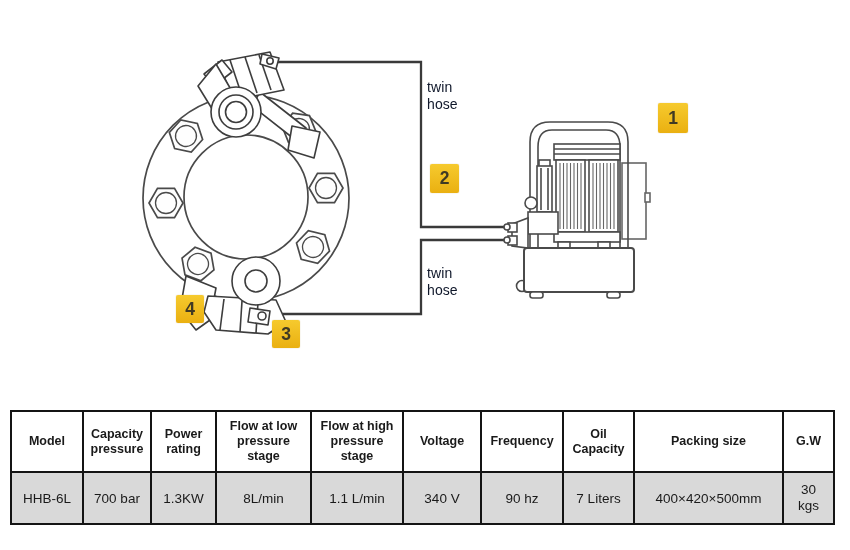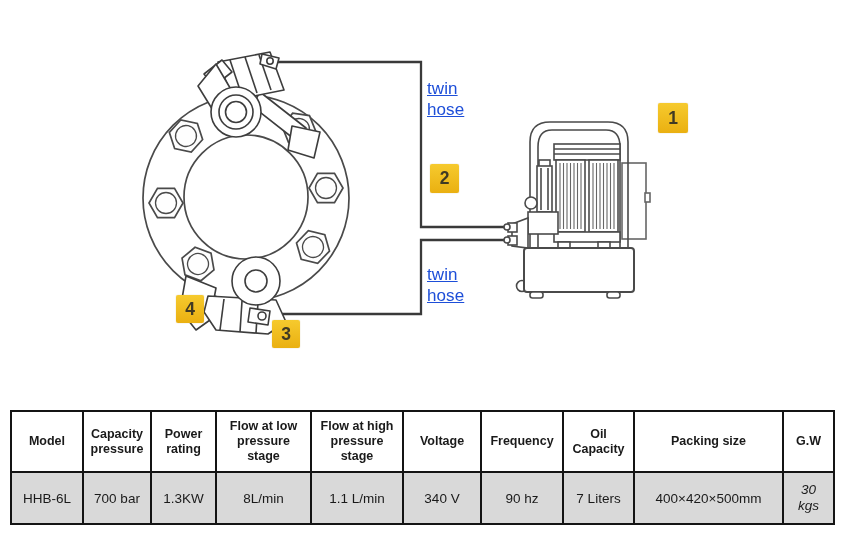--- a/index.html
+++ b/index.html
@@ -16,25 +16,24 @@
     position:relative;
     width:850px;height:550px;
     background:#ffffff;
     font-family:"Liberation Sans", sans-serif;
     overflow:hidden;
   }
   .diagram-svg{position:absolute;left:0;top:0;}
   .hose-label{
     position:absolute;
     width:48px;
-    font-size:17px;
+    font-size:14px;
     line-height:1.22;
-    color:#1d4ed8;
+    color:#0f172a;
     letter-spacing:0.1px;
-    text-decoration:underline;
   }
   .hose-label.top{left:427px;top:79px;}
   .hose-label.bottom{left:427px;top:265px;}
   .callout{
     position:absolute;
     width:29px;height:29px;
     background:linear-gradient(180deg,var(--callout-bg1),var(--callout-bg2));
     border-radius:2px;
     display:flex;align-items:center;justify-content:center;
     font-size:17.5px;font-weight:700;color:var(--callout-text);
@@ -60,21 +59,21 @@
   table.spec th{
     height:61px;
     font-size:12.5px;font-weight:700;line-height:1.18;
     background:#ffffff;
   }
   table.spec td{
     height:52px;
     font-size:13.5px;font-weight:400;
     background:var(--row-bg);
   }
-  .narrow-wrap{max-width:30px;margin:4px auto;line-height:1.15;font-style:italic;}
+  .narrow-wrap{max-width:30px;margin:4px auto;line-height:1.15;}
 </style>
 </head>
 <body>
 
 <div class="stage">
 
   <svg class="diagram-svg" width="850" height="410" viewBox="0 0 850 410">
     <defs>
       <g id="nut">
         <polygon points="17,0 8.5,14.7 -8.5,14.7 -17,0 -8.5,-14.7 8.5,-14.7" fill="#fefefe" stroke="#4a4a4a" stroke-width="1.7"></polygon>

